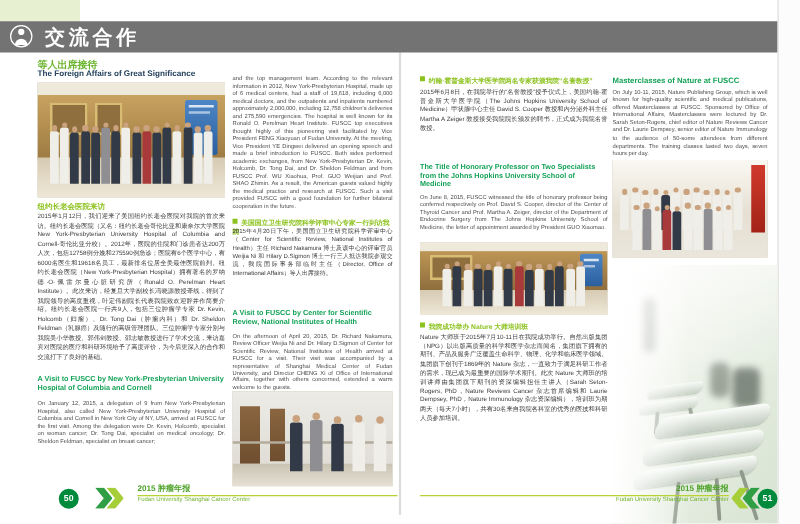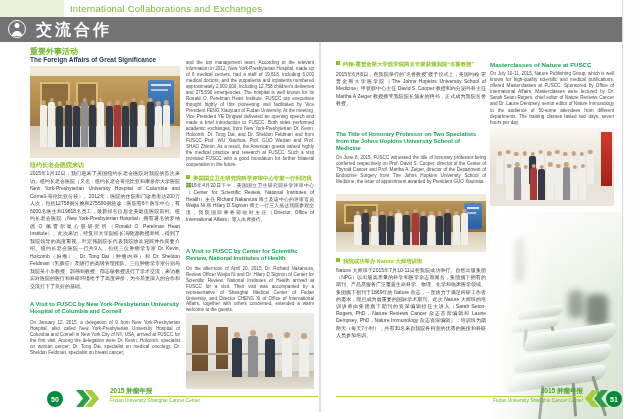--- a/index.html
+++ b/index.html
@@ -94,28 +94,27 @@
      background:linear-gradient(90deg,#fff 0%,rgba(255,255,255,.7) 16%,rgba(255,255,255,0) 48%),
                 linear-gradient(0deg,rgba(255,255,255,0) 55%,rgba(255,255,255,.55) 100%);}
 </style>
 </head>
 <body>
 
 <div id="spread">
 
   <div class="abs top-strip">
     <div class="abs pale-block"></div>
-    <div class="abs top-label">International Collaborations and Exchanges</div>
   </div>
   <div class="abs green-bar">
     <div class="abs globe-icon" style="left:8px;top:3px;"></div>
     <div class="abs bar-title" style="left:36px;top:3px;">交流合作</div>
   </div>
 
-  <div class="abs zh-sec-title" style="left:30px;top:46px;">重要外事活动</div>
+  <div class="abs zh-sec-title" style="left:30px;top:46px;">等人出席接待</div>
   <div class="abs en-sec-title" style="left:30px;top:56px;">The Foreign Affairs of Great Significance</div>
 
   <div class="photo" style="left:30px;top:66px;width:150px;height:92px;">
     <div class="abs ceiling"></div>
     <div class="abs wall-warm"></div>
     <div class="abs gold-frame" style="left:10px;top:16px;width:26px;height:22px;"></div>
     <div class="abs gold-frame" style="left:46px;top:16px;width:18px;height:22px;"></div>
     <div class="abs blue-board" style="right:6px;top:14px;width:26px;height:44px;"></div>
     <div class="abs floor-warm"></div>
     <div class="people" style="left:3px;right:3px;bottom:11px;height:48px;justify-content:center;">

